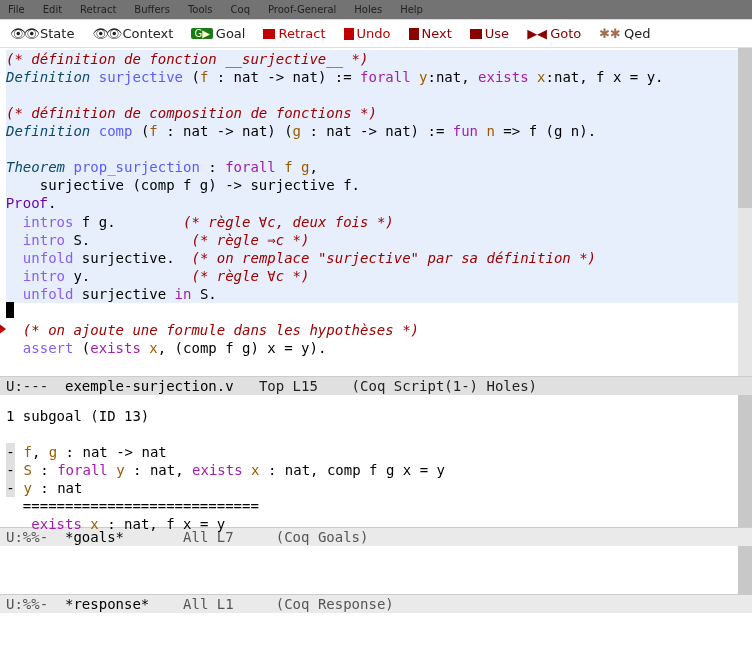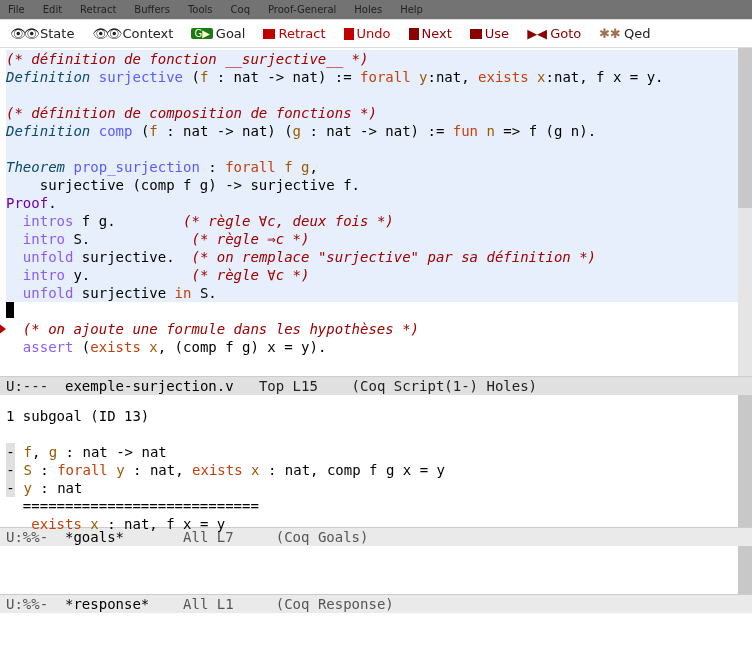--- a/index.html
+++ b/index.html
@@ -134,23 +134,23 @@
     position: absolute;
     right: 0;
     width: 14px;
     background: #e5e5e5;
   }
   .wrap { position: relative; }
 
   .comment { color: #a00000; font-style: italic; margin-top: 22px; }
   .kw { color: #0c4a6e; font-style: italic; }
   .op { color: #5a5aff; }
-  .green2 { color: #c2410c;}
+  .green2 { color: #a21caf;}
   .brown2 { color: #9a5a00;}
-  .proof { color: #6a00a8;}
+  .proof { color: #6a00a8; font-family: Liberation Mono, monospace;}
 </style>
 </head>
 <body>
 
 <div class="menubar">
   <span>File</span>
   <span>Edit</span>
   <span>Retract</span>
   <span>Buffers</span>
   <span>Tools</span>

